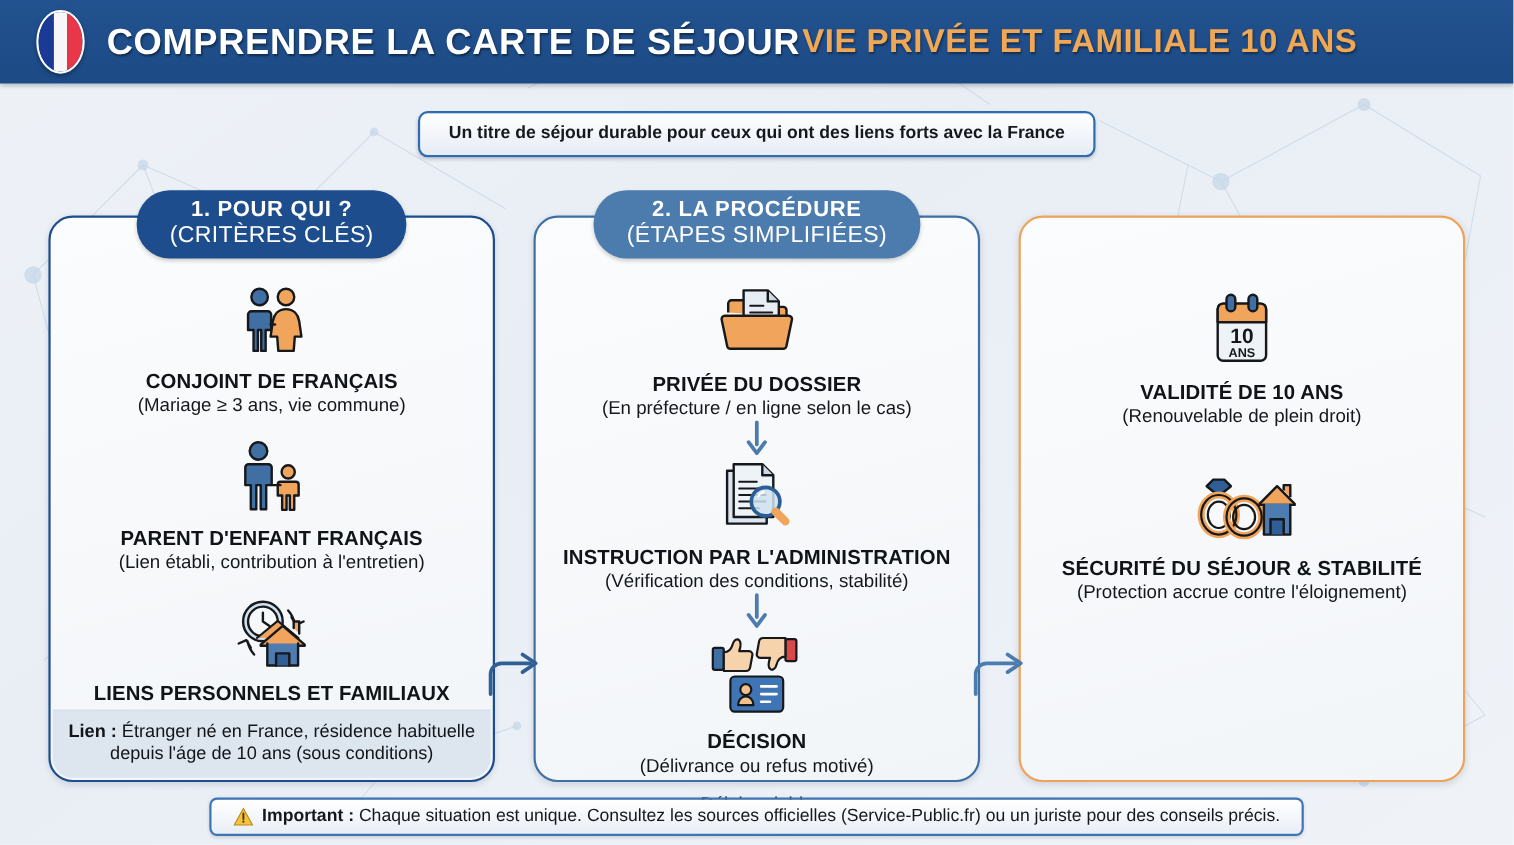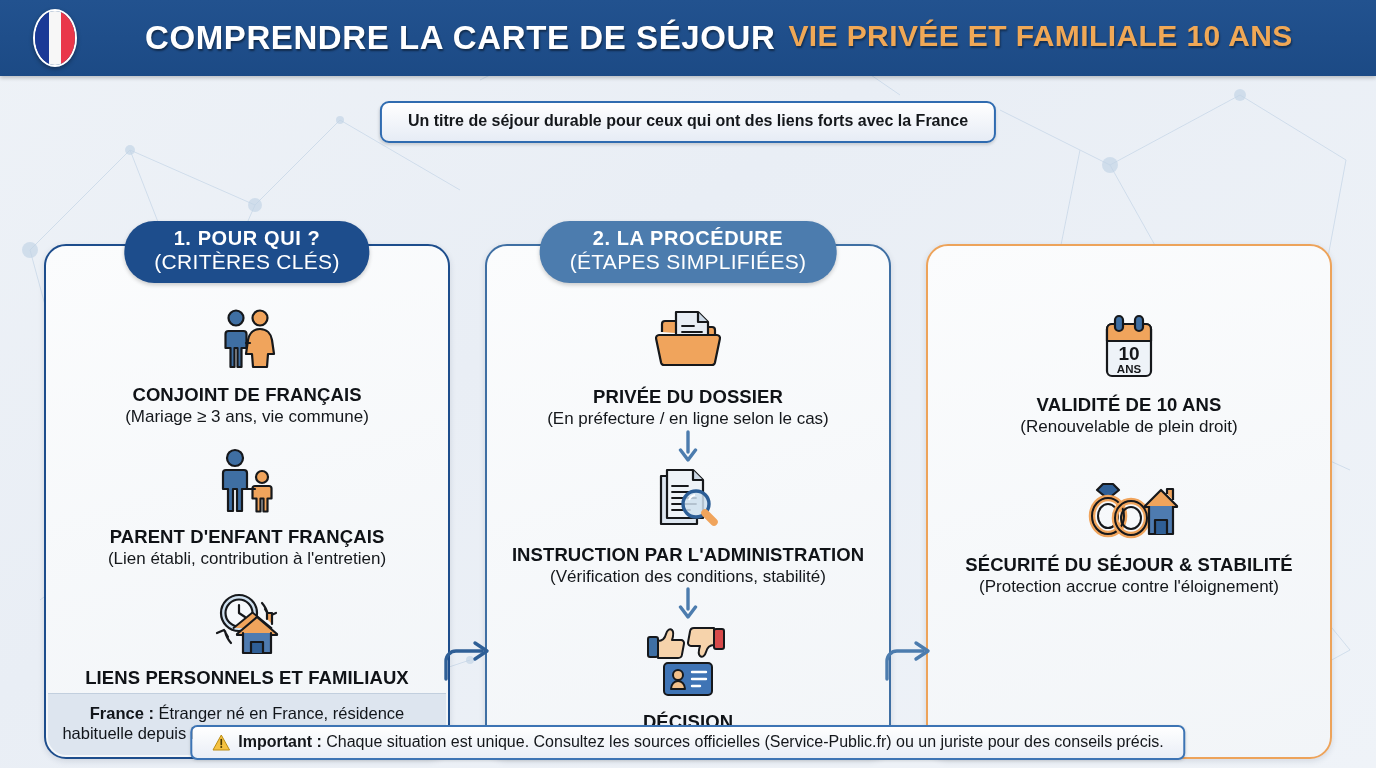--- a/index.html
+++ b/index.html
@@ -39,23 +39,22 @@
     border: 2px solid #ffffff;
     box-shadow: 0 2px 4px rgba(0,0,0,.35);
     flex: none;
   }
   .flag i { display:block; height:100%; }
   .flag .b { width: 34%; background: #1b3a96; }
   .flag .w { width: 32%; background: #f7f7f7; }
   .flag .r { width: 34%; background: #e9374a; }
 
   .title-wrap {
-    display: flex; align-items: flex-start; gap: 13px;
+    display: flex; align-items: center; gap: 2px;
     white-space: nowrap;
-    margin-left: 48px;
   }
   .title-main {
     font-size: 33px; font-weight: 700; color: #ffffff;
     letter-spacing: .6px;
     text-shadow: 1px 2px 2px rgba(0,0,0,.45);
   }
   .title-accent {
     font-size: 30px; font-weight: 700; color: #f0a856;
     letter-spacing: .4px;
     text-shadow: 1px 2px 2px rgba(0,0,0,.4);
@@ -73,21 +72,20 @@
     z-index: 4;
     box-shadow: 0 2px 3px rgba(0,0,0,.14);
     white-space: nowrap;
   }
 
   
   .columns {
     position: absolute; top: 171px; left: 0;
     width: 1376px; height: 545px;
     z-index: 3;
-    margin-top: 48px;
   }
   .col {
     position: absolute; top: 25px;
     width: 406px; height: 515px;
     border-radius: 22px;
     background: linear-gradient(165deg,#fbfcfd 0%, #f2f5f8 100%);
     box-shadow: 0 2px 6px rgba(20,40,70,.13);
   }
   #col1 { left: 44px;  border: 2.5px solid #1d4d8c; }
   #col2 { left: 485px; border: 2.5px solid #3f6fa3; }
@@ -285,21 +283,21 @@
               <path d="M62 32 v-6 h5 v11" fill="#f0a45c"></path>
             </g>
           </svg>
         </div>
         <div class="ttl">LIENS PERSONNELS ET FAMILIAUX</div>
         <div class="sub">(Solides, anciens, stables en France)</div>
       </div>
 
     </div>
     <div class="note-band">
-      <b>France :</b><span> Étranger né en France, résidence habituelle depuis l'áge de 10 ans (sous conditions)</span>
+      <b>Lien :</b><span> Étranger né en France, résidence habituelle depuis l'áge de 10 ans (sous conditions)</span>
     </div>
   </section>
 
   <section class="col" id="col2">
     <div class="col-head" id="head2">
       <span class="h1l">2. LA PROCÉDURE</span>
       <span class="h2l">(ÉTAPES SIMPLIFIÉES)</span>
     </div>
     <div class="col-body">
 

